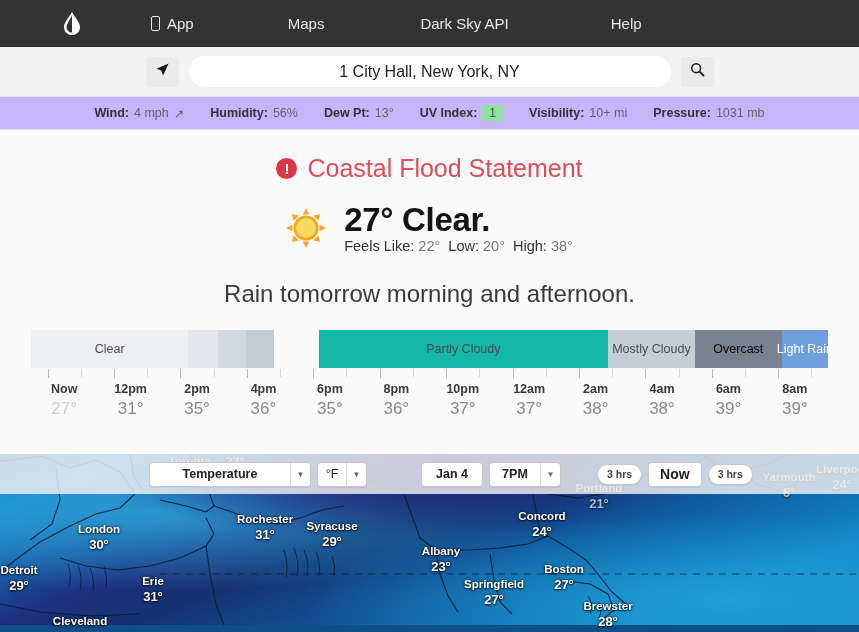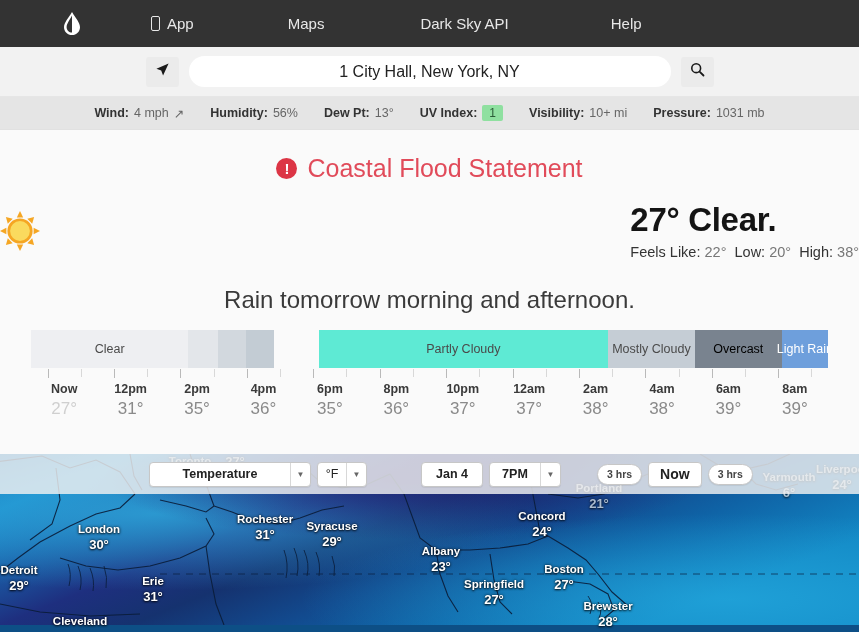--- a/index.html
+++ b/index.html
@@ -70,21 +70,21 @@
     text-align: center;
     font-family: "Liberation Sans", sans-serif;
     font-size: 16px;
     color: #222;
     outline: none;
   }
 
   
   .statsrow {
     height: 33px;
-    background: #e5e5e5;
+    background: #c4b5fd;
     display: flex;
     align-items: center;
     justify-content: center;
     gap: 26px;
     font-size: 12.5px;
     border-bottom: 1px solid #e1e1e1;
   }
   .stat { display: flex; align-items: center; gap: 5px; }
   .stat-label { color: #333; font-weight: bold; }
   .stat-value { color: #666; }
@@ -116,37 +116,37 @@
     display: flex; align-items: center; justify-content: center;
     line-height: 1;
   }
   .alert-text {
     color: #e14b5a;
     font-size: 25px;
   }
   .current {
     display: flex;
     align-items: center;
-    justify-content: space-between;
+    justify-content: center;
     gap: 18px;
     margin-top: 19px;
   }
   .sun-icon { width: 40px; height: 40px; flex: 0 0 auto; }
   .cur-text { display: flex; flex-direction: column; }
   .cur-temp {
     font-size: 33px;
     font-weight: bold;
     color: #141414;
     letter-spacing: -0.3px;
     line-height: 1.1;
   }
   .cur-sub {
     font-size: 14.5px;
     color: #333;
-    margin-top: 6px;
+    margin-top: 0;
   }
   .cur-sub .v { color: #777; }
   .summary {
     text-align: center;
     font-size: 24px;
     color: #3a3a3a;
     margin-top: 26px;
     font-weight: 300;
   }
 
@@ -396,21 +396,21 @@
   </div>
 
   <div class="summary">Rain tomorrow morning and afternoon.</div>
 
   <div class="hourly">
     <div class="cond-bar" id="cond-bar">
         <div class="cond-seg" style="width: 21%; background: rgb(238, 239, 242);">Clear</div>
         <div class="cond-seg" style="width: 4%; background: rgb(227, 230, 234);"></div>
         <div class="cond-seg" style="width: 3.7%; background: rgb(210, 216, 222);"></div>
         <div class="cond-seg" style="width: 3.7%; background: rgb(195, 204, 212);"></div>
-        <div class="cond-seg" style="width: 38.6%; background: #5eead4; margin-left: 45px;">Partly Cloudy</div>
+        <div class="cond-seg" style="width: 38.6%; background: #14b8a6; margin-left: 45px;">Partly Cloudy</div>
         <div class="cond-seg" style="width: 11.6%; background: rgb(197, 205, 213);">Mostly Cloudy</div>
         <div class="cond-seg" style="width: 11.6%; background: rgb(121, 131, 143); color: #000000;">Overcast</div>
         <div class="cond-seg" style="width: 5.8%; background: rgb(110, 159, 220); color: rgb(255, 255, 255);">Light Rain</div>
       </div>
     <div class="ticks" id="ticks">
         <div class="tick" style="left: 2.08333%;"></div>
         <div class="tick minor" style="left: 6.25%;"></div>
         <div class="tick" style="left: 10.4167%;"></div>
         <div class="tick minor" style="left: 14.5833%;"></div>
         <div class="tick" style="left: 18.75%;"></div>

